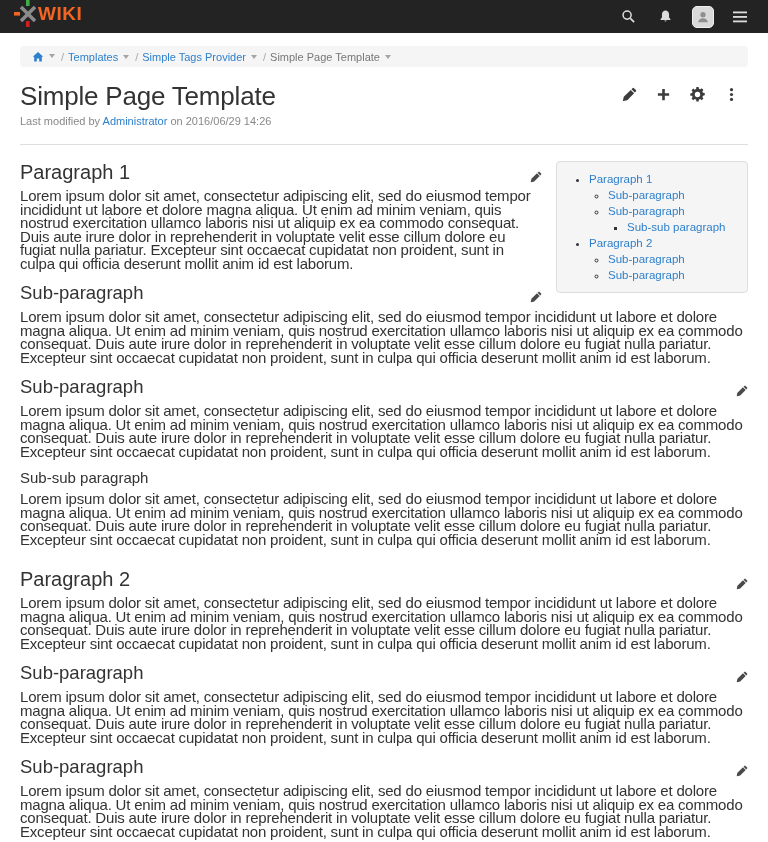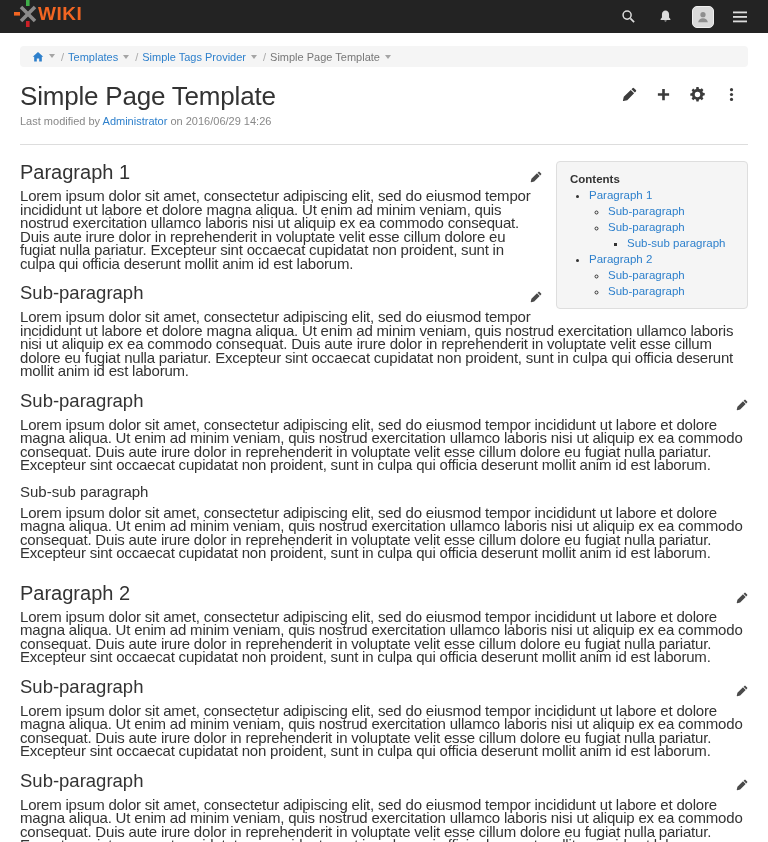--- a/index.html
+++ b/index.html
@@ -179,21 +179,20 @@
   <a href="#">Administrator</a>
   <span>on</span>
   <span>2016/06/29 14:26</span>
 </div>
 
 <div class="divider"></div>
 
 <div class="content">
 
   <div class="toc-panel">
-    <div class="toc-title">Contents</div>
     <ul>
       <li><a href="#">Paragraph 1</a>
         <ul>
           <li><a href="#">Sub-paragraph</a></li>
           <li><a href="#">Sub-paragraph</a>
             <ul>
               <li><a href="#">Sub-sub paragraph</a></li>
             </ul>
           </li>
         </ul>

